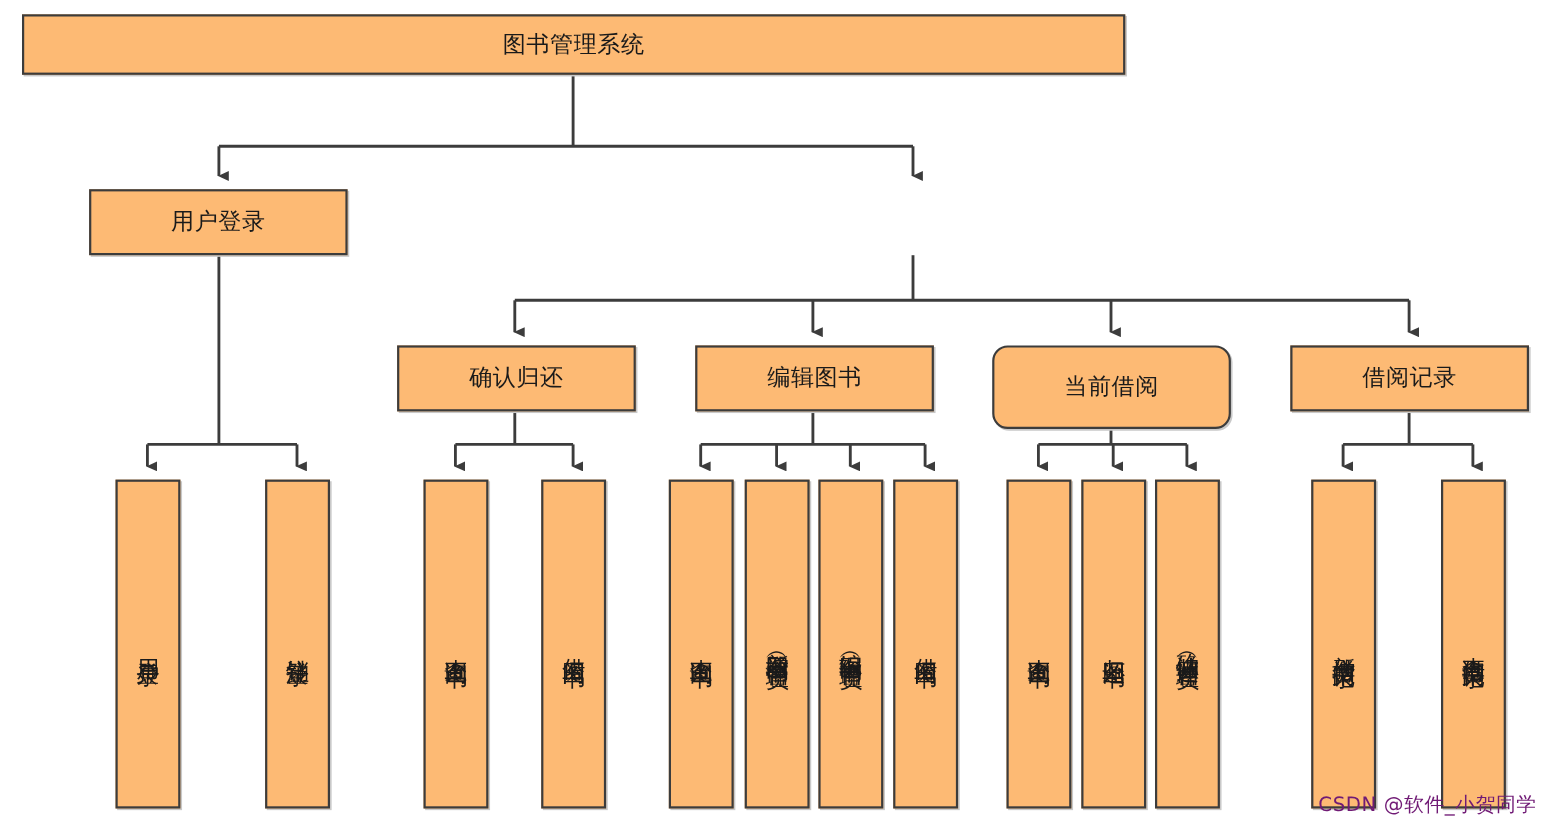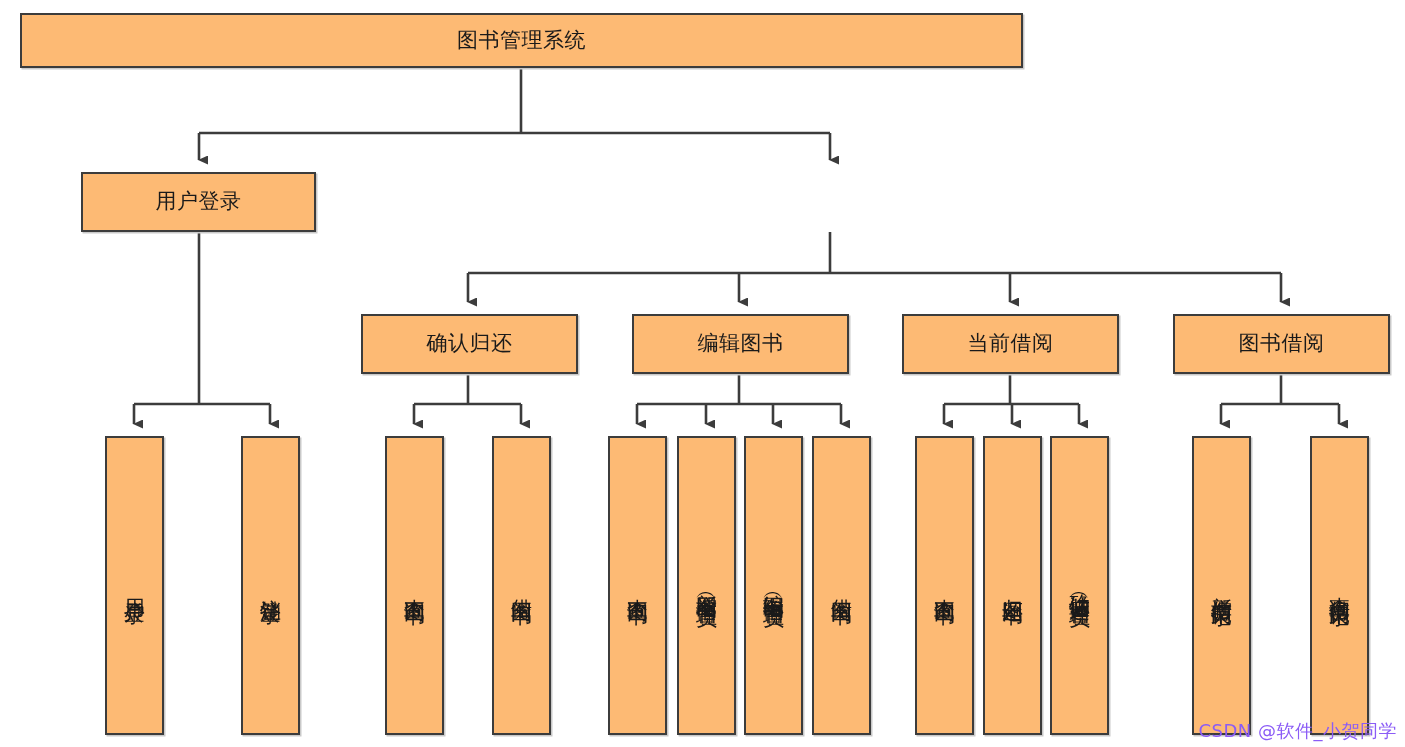--- a/index.html
+++ b/index.html
@@ -51,21 +51,21 @@
     text-orientation: upright;
     letter-spacing: 2px;
     text-align: center;
     max-height: 290px;
   }
   #watermark {
     position: absolute;
     right: 8px;
     bottom: 4px;
     font-size: 18px;
-    color: #8b5cf6;
+    color: #701a75;
     letter-spacing: 0.5px;
     white-space: nowrap;
     pointer-events: none;
   }
 </style>
 </head>
 <body>
 
 <div id="diagram-root">
 
@@ -126,25 +126,25 @@
   <div class="node-box" style="left:81px; top:172px; width:235px; height:60px;">
     <span class="node-label-h">用户登录</span>
   </div>
 
   <div class="node-box" style="left:361px; top:314px; width:217px; height:60px;">
     <span class="node-label-h">确认归还</span>
   </div>
   <div class="node-box" style="left:632px; top:314px; width:217px; height:60px;">
     <span class="node-label-h">编辑图书</span>
   </div>
-  <div class="node-box" style="left:902px; top:314px; width:217px; height:60px;">
+  <div class="node-box" style="left:902px; top:314px; width:217px; height:76px;border-radius:14px;">
     <span class="node-label-h">当前借阅</span>
   </div>
   <div class="node-box" style="left:1173px; top:314px; width:217px; height:60px;">
-    <span class="node-label-h">图书借阅</span>
+    <span class="node-label-h">借阅记录</span>
   </div>
 
   <div class="node-box" style="left:105px; top:436px; width:59px; height:299px;">
     <span class="node-label-v">用户登录</span>
   </div>
   <div class="node-box" style="left:241px; top:436px; width:59px; height:299px;">
     <span class="node-label-v">注销登录</span>
   </div>
 
   <div class="node-box" style="left:385px; top:436px; width:59px; height:299px;">

